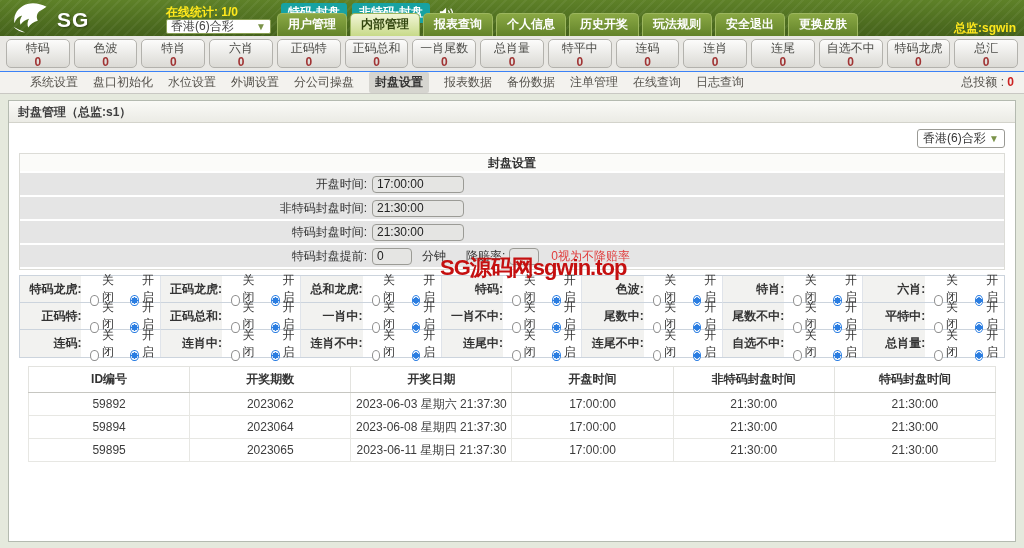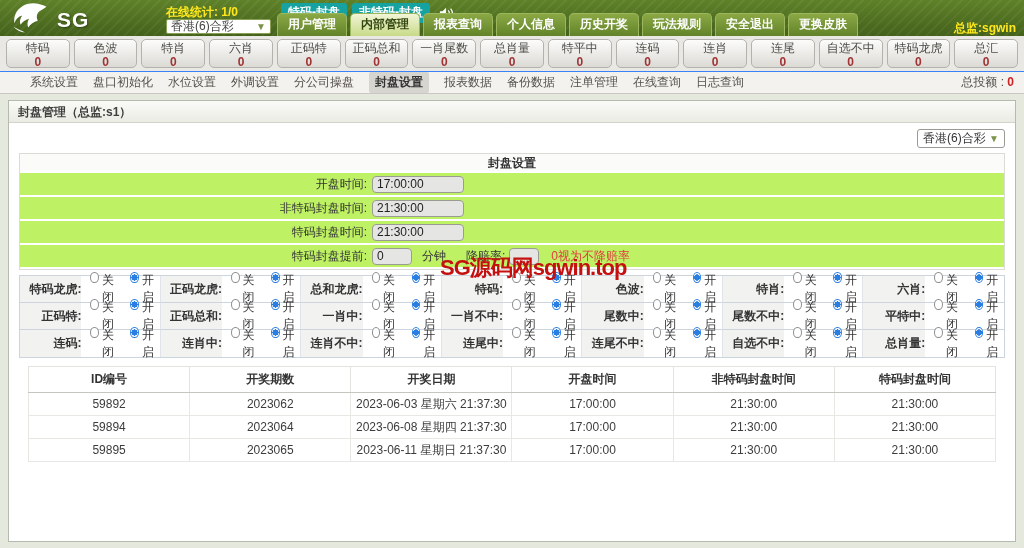--- a/index.html
+++ b/index.html
@@ -43,36 +43,36 @@
   .panel-head { height:22px; line-height:22px; padding-left:9px; font-weight:bold; color:#3f3f3f;
     background:linear-gradient(180deg,#fafaf7,#ebebe5); border-bottom:1px solid #d3d3cb; }
   .panel-body { padding:0 10px; position:relative; }
   .select-row { text-align:right; margin:6px 0 5px; }
   .panel-select { display:inline-flex; width:88px; height:19px; background:#fff; border:1px solid #9a9a95; border-radius:3px;
     align-items:center; justify-content:space-between; padding:0 5px; color:#333; cursor:pointer; }
 
   
   .form { position:relative; border:1px solid #dcdcd7; background:#fff; }
   .ftitle { height:19px; line-height:19px; text-align:center; font-weight:bold; color:#333; background:#fbfbf9; border-bottom:2px solid #fff; }
-  .frow { height:24px; background:#bef264; border-bottom:2px solid #fff; display:flex; align-items:center; color:#333; }
+  .frow { height:24px; background:#e5e5e5; border-bottom:2px solid #fff; display:flex; align-items:center; color:#333; }
   .flabel { width:352px; text-align:right; padding-right:5px; }
   .finput { height:17px; border:1px solid #9b9b96; border-radius:4px; background:#e5e5e3; padding:0 4px; color:#222; font-size:12px; font-family:inherit; }
   .w92{width:92px;} .w40{width:40px;} .w44{width:24px;padding-left:24px;}
   .funit { margin-left:10px; } .flabel2 { margin-left:20px;text-align:right; }
   .fhint { margin-left:12px; color:#e03c3c; }
   .watermark { position:absolute; left:420px; top:99px; font-size:22px; font-weight:bold; color:#c51010; letter-spacing:-1px; z-index:2; white-space:nowrap; }
 
   
   .tgrid { margin-top:5px; display:grid; grid-template-columns:repeat(7,1fr); border:1px solid #ccd4dd; background:#fff; }
   .tcell { height:27px; display:flex; align-items:center; border-right:1px solid #e0e4ea; border-bottom:1px solid #ccd4dd; }
   .tcell:nth-child(7n) { border-right:none; }
   .tcell:nth-child(n+15) { border-bottom:none; }
   .tlabel { flex:0 0 44%; height:100%; background:#f2f2f0; display:flex; align-items:center; justify-content:flex-end; font-weight:bold; color:#333; }
   .tradios { display:flex; gap:11px; padding-left:9px; align-items:center; }
-  .ropt { display:flex; align-items:flex-start; gap:3px; color:#333; cursor:pointer; }
+  .ropt { display:flex; align-items:flex-end; gap:3px; color:#333; cursor:pointer; }
   .rd { width:11px; height:11px; border:1px solid #8d8d8d; border-radius:50%; background:#fff; display:inline-block; }
   .rd.on { border-color:#2a7de1; background:radial-gradient(circle,#2a7de1 0 3px,#fff 3.2px); }
 
   
   .save-band { margin-top:6px; border:1px solid #e1e1dc; background:#fdfdfc; text-align:center; padding:5px 0 6px; }
   .save-btn { font-family:inherit; font-size:12px; color:#333; padding:2px 9px; border:1px solid #8f8f89; border-radius:3px;
     background:linear-gradient(180deg,#f7f7f5,#d8d7d2); box-shadow:0 1px 1px rgba(0,0,0,.15); cursor:pointer; }
 
   
   .dtable { width:calc(100% - 18px); margin:8px 9px 0; border-collapse:collapse; table-layout:fixed; }

